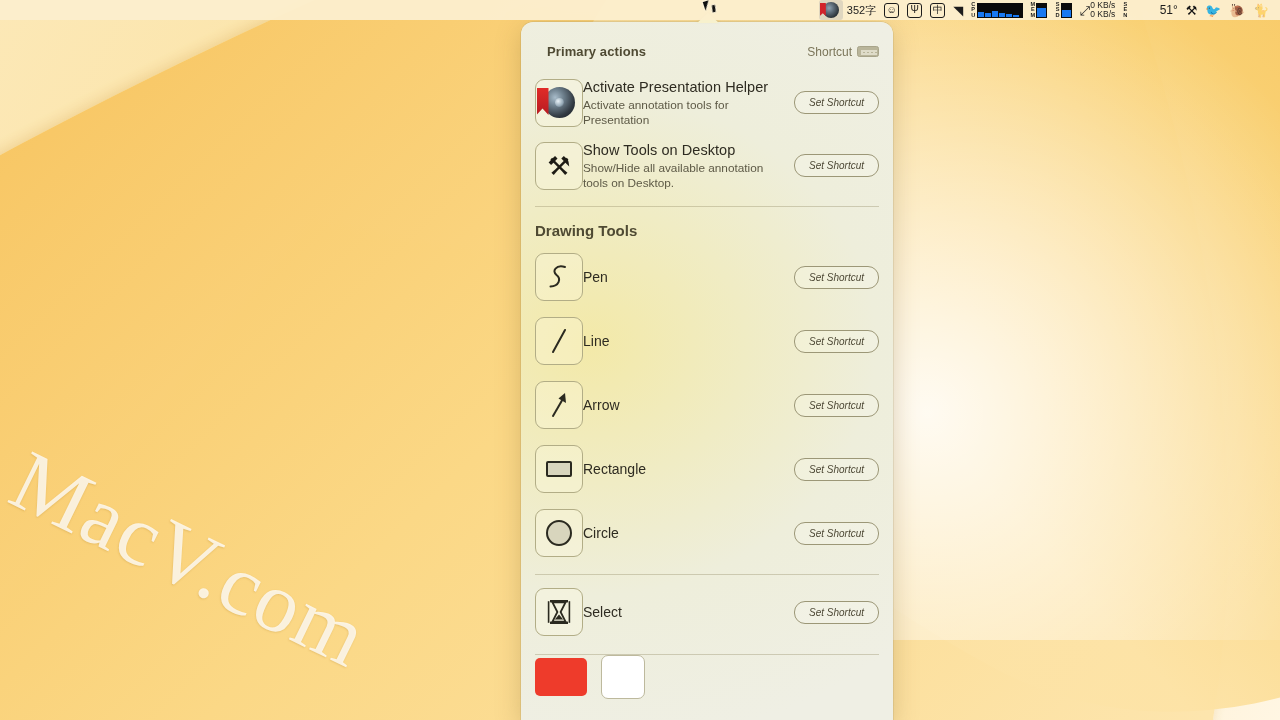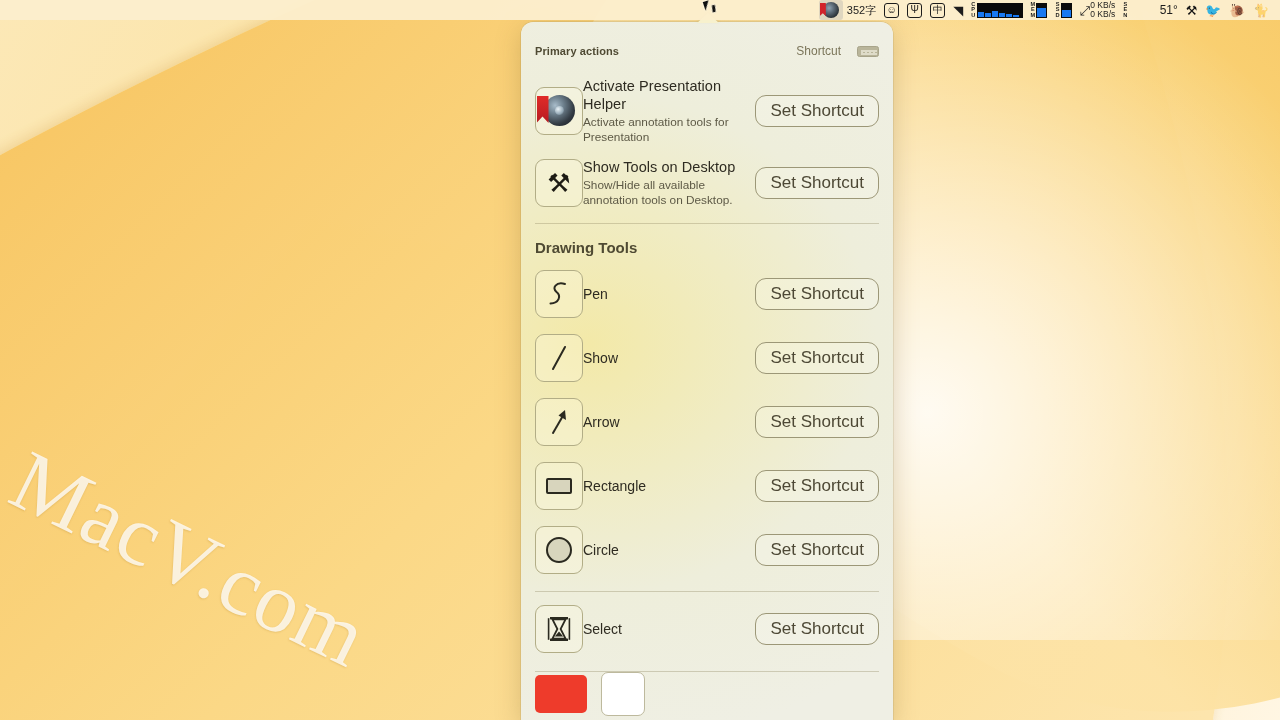--- a/index.html
+++ b/index.html
@@ -144,24 +144,25 @@
     z-index: 41;
     filter: drop-shadow(0 -1px 1px rgba(140,130,80,.25));
   }
   .pop-inner { padding: 0 14px; position: relative; height: 100%; }
 
   .sec-head {
     display: flex; align-items: center; justify-content: space-between;
     padding: 22px 0 12px 0;
   }
   .sec-title {
-    font-size: 11px; font-weight: 700; color: #4f4a33;
+    font-size: 13px; font-weight: 700; color: #4f4a33;
     letter-spacing: .1px;
-  }
-  .shortcut-head { display: flex; align-items: center; gap: 16px; }
+    margin-left: 12px;
+  }
+  .shortcut-head { display: flex; align-items: center; gap: 5px; }
   .shortcut-label { font-size: 12px; color: #7b7559; }
   .kb-icon {
     width: 22px; height: 11px; border-radius: 2.5px;
     background: #b9b59a; position: relative;
     border: 1px solid #a8a48a;
   }
   .kb-icon::after {
     content: ""; position: absolute; left: 3px; top: 3px;
     width: 16px; height: 5px;
     background:
@@ -188,27 +189,28 @@
     letter-spacing: .05px;
   }
   .row-sub {
     font-size: 11.8px; color: #5d5946; line-height: 14.5px;
     margin-top: 2px; max-width: 190px;
   }
   .tool-label { font-size: 14px; color: #2e2b21; }
   .btn-shortcut {
     flex: 0 0 auto;
     font-family: "Liberation Sans", sans-serif;
-    font-size: 17px; color: #4d4835;
+    font-size: 10px; color: #4d4835;
     padding: 5px 14px;
     border: 1px solid #9c9777;
     border-radius: 11px;
     background: rgba(255,255,245,.22);
     white-space: nowrap;
     cursor: default;
+    font-style: italic;
   }
   .divider {
     height: 1px; background: rgba(150,143,105,.38);
     margin: 9px 0 0 0;
   }
   .group-title {
     font-size: 15px; font-weight: 700; color: #4f4a33;
     padding: 15px 0 6px 0;
   }
 
@@ -399,21 +401,21 @@
       <div style="flex:1 1 auto"></div>
       <div class="btn-shortcut">Set Shortcut</div>
     </div>
 
     <div class="row">
       <div class="icon-box">
         <svg class="gl" width="28" height="30" viewBox="0 0 28 30">
           <line x1="20" y1="4" x2="8" y2="26" stroke="#2b2a20" stroke-width="2" stroke-linecap="round"></line>
         </svg>
       </div>
-      <div class="tool-label">Show</div>
+      <div class="tool-label">Line</div>
       <div style="flex:1 1 auto"></div>
       <div class="btn-shortcut">Set Shortcut</div>
     </div>
 
     <div class="row">
       <div class="icon-box">
         <svg class="gl" width="28" height="30" viewBox="0 0 28 30">
           <line x1="8" y1="26" x2="19" y2="7" stroke="#2b2a20" stroke-width="2" stroke-linecap="round"></line>
           <path d="M20 3 L21 13 L13.5 8.5 Z" fill="#2b2a20"></path>
         </svg>

